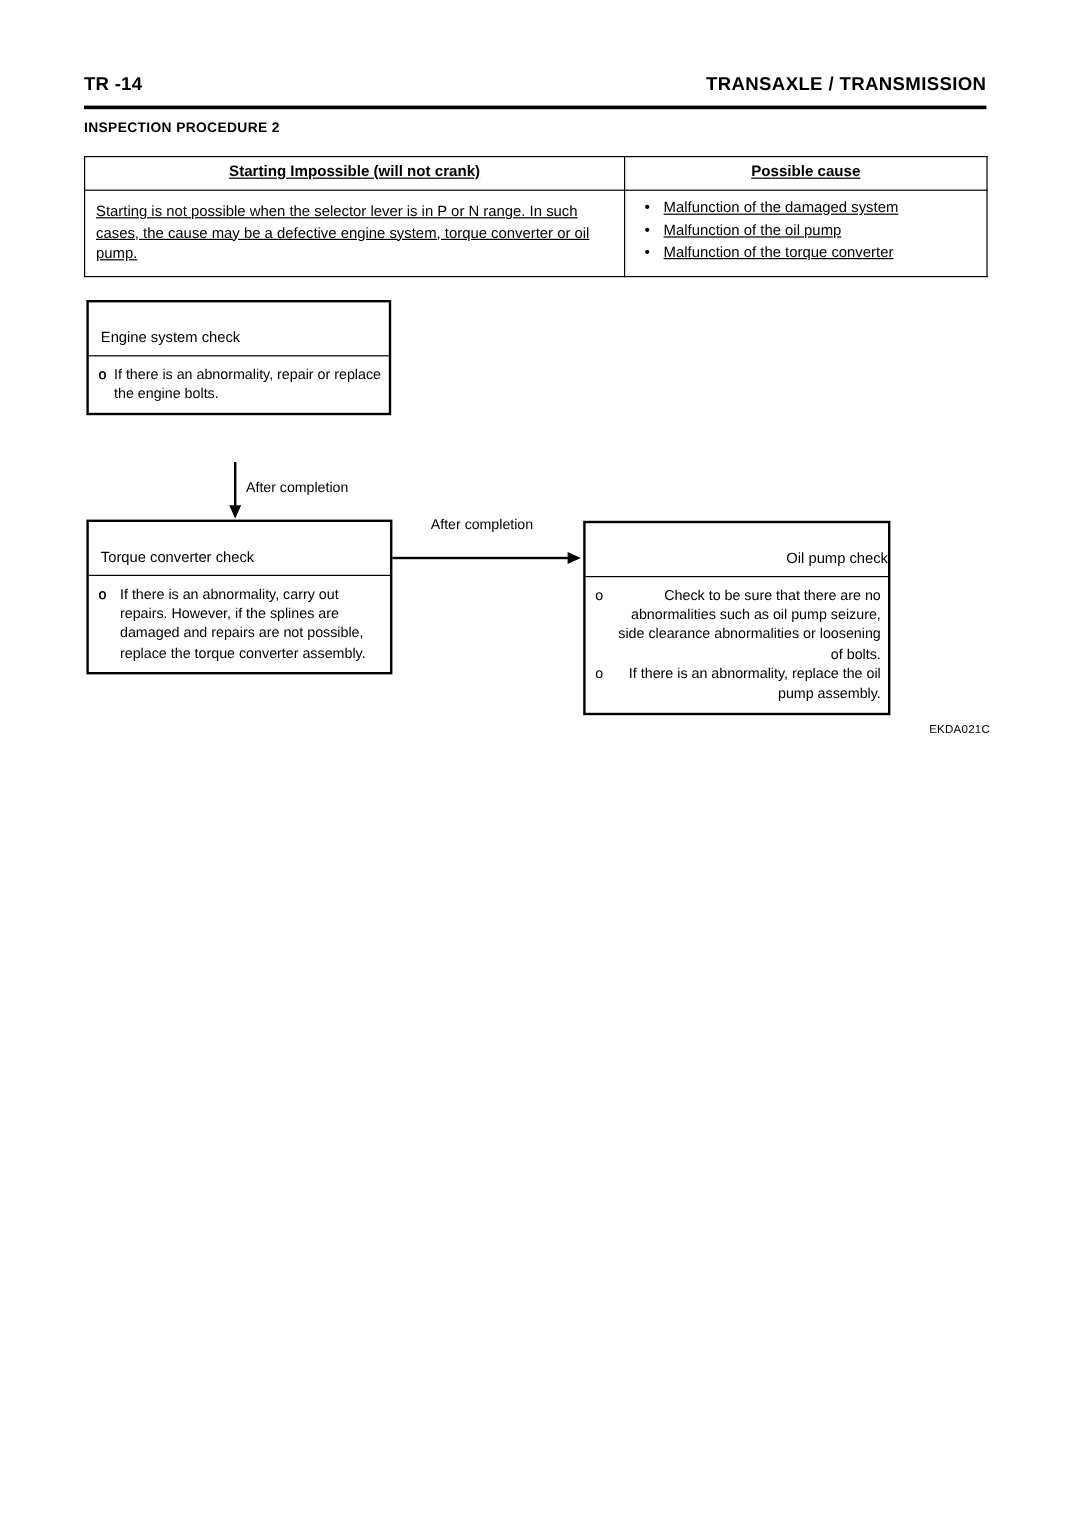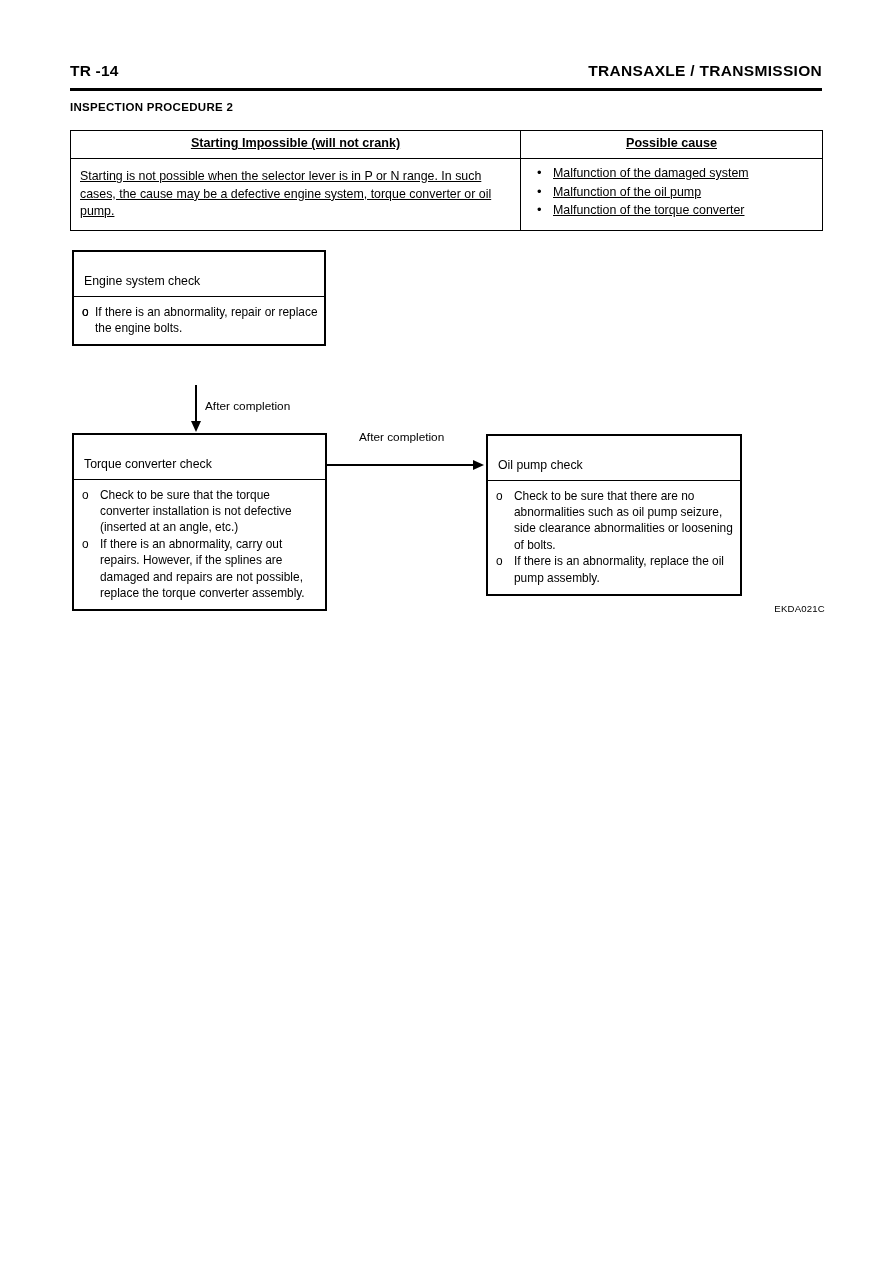--- a/index.html
+++ b/index.html
@@ -147,21 +147,21 @@
     left: 0;
     top: 0;
   }
   .fitem.wide {
     padding-left: 18px;
   }
 
   
   #box-engine   { left: 72px;  top: 250px; width: 254px; }
   #box-torque   { left: 72px;  top: 433px; width: 255px; }
-  #box-oilpump  { left: 486px; top: 434px; width: 256px; }
+  #box-oilpump  { left: 486px; top: 434px; width: 256px; text-align: right; }
 
   
   .v-arrow-line {
     position: absolute;
     width: 2px;
     background: #000;
   }
   .v-arrow-head {
     position: absolute;
     width: 0;
@@ -243,21 +243,21 @@
     </div>
   </div>
 
   <div class="v-arrow-line" style="left:195px; top:385px; height:38px;"></div>
   <div class="v-arrow-head" style="left:190.5px; top:421px;"></div>
   <div class="arrow-label" style="left:205px; top:399px;">After completion</div>
 
   <div class="fbox" id="box-torque">
     <div class="fhead">Torque converter check</div>
     <div class="fbody">
-      <div class="fitem wide"><span class="o">o</span><span>Check to be sure that the torque converter installation is not defective (inserted at an angle, etc.)</span></div>
+      <div class="fitem wide"><span class="o">o</span></div>
       <div class="fitem wide"><span class="o">o</span><span>If there is an abnormality, carry out repairs. However, if the splines are damaged and repairs are not possible, replace the torque converter assembly.</span></div>
     </div>
   </div>
 
   <div class="h-arrow-line" style="left:327px; top:464px; width:148px;"></div>
   <div class="h-arrow-head" style="left:473px; top:459.5px;"></div>
   <div class="arrow-label" style="left:359px; top:430px;">After completion</div>
 
   <div class="fbox" id="box-oilpump">
     <div class="fhead">Oil pump check</div>

